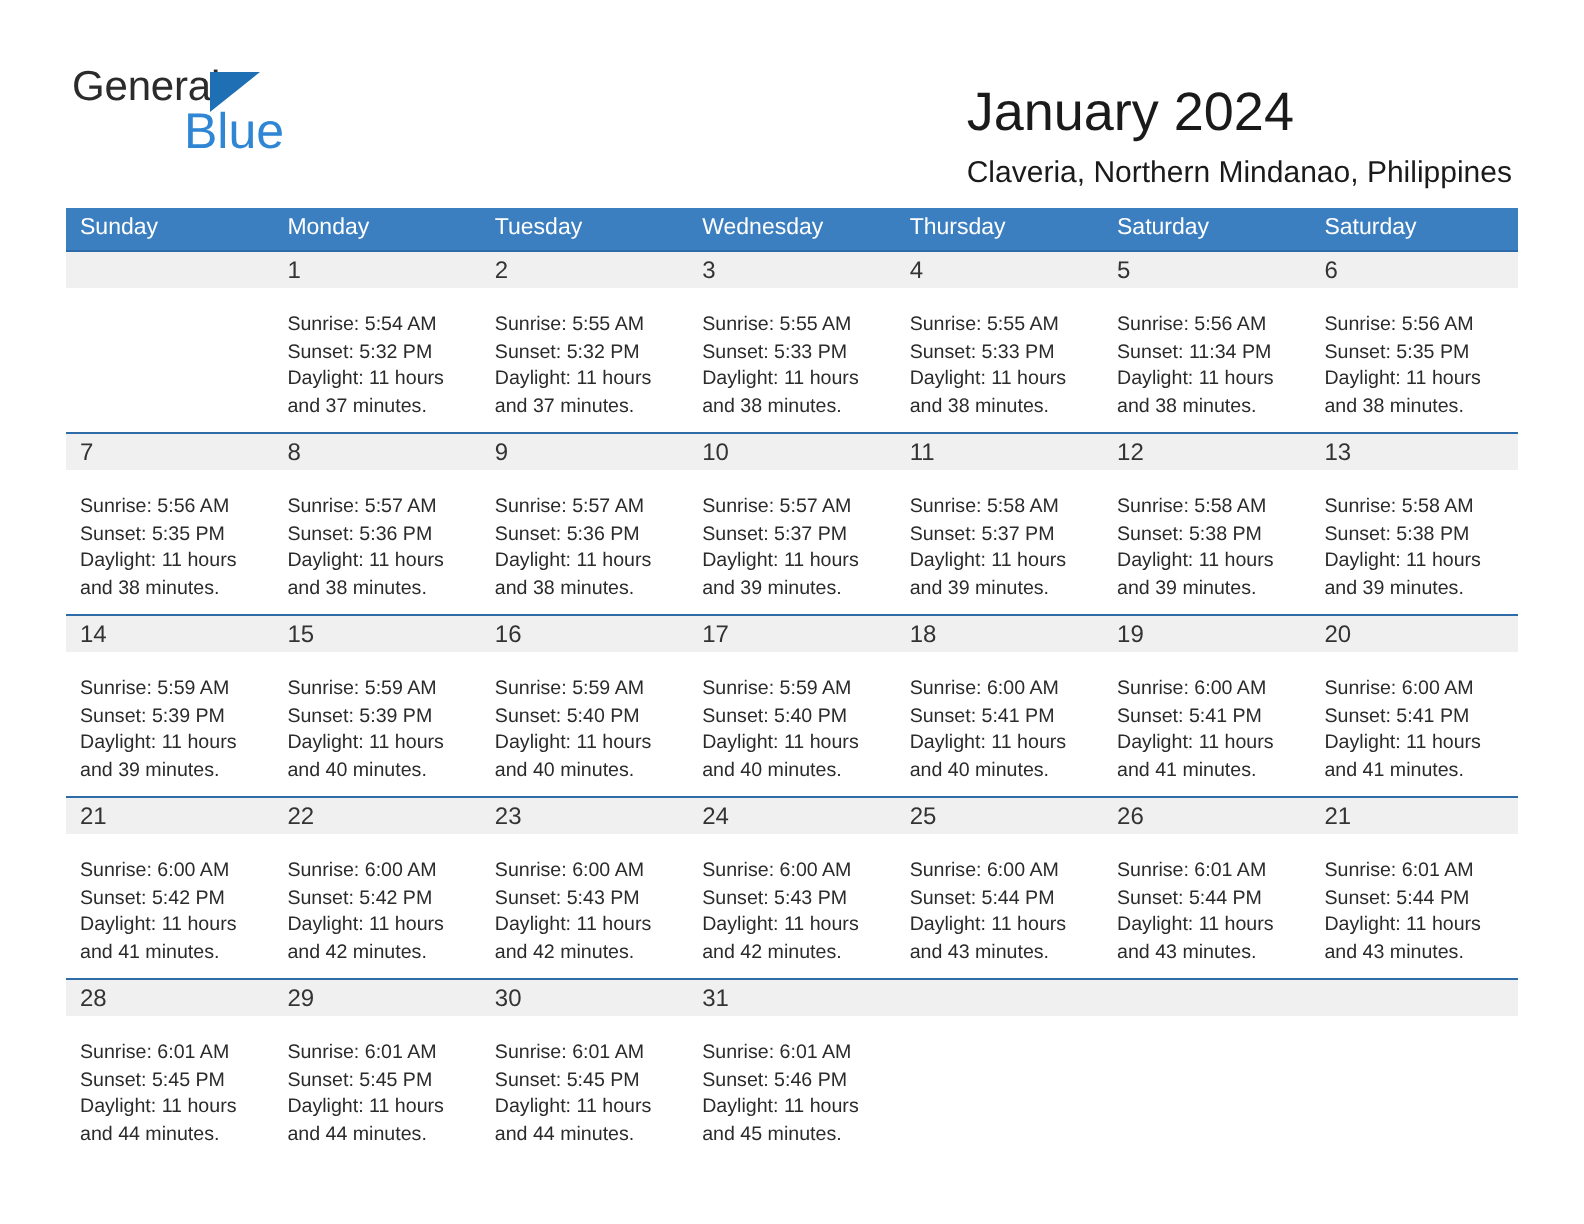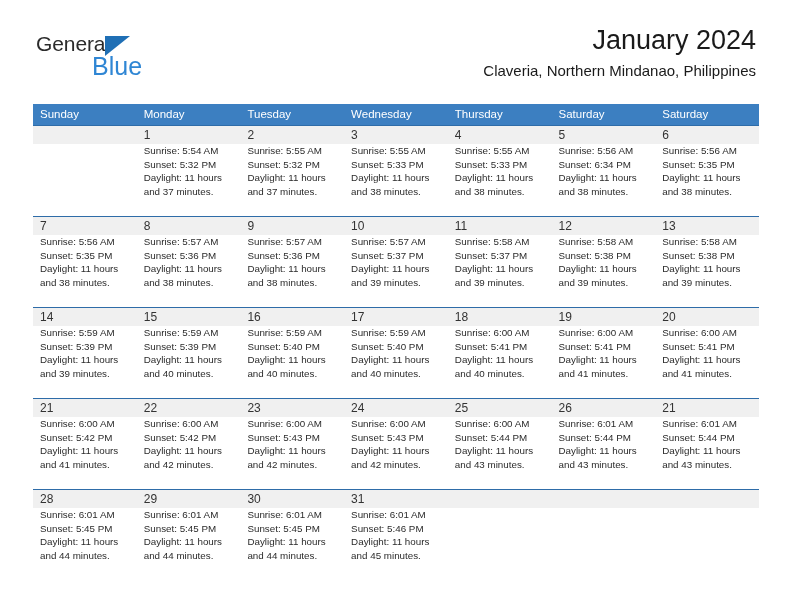--- a/index.html
+++ b/index.html
@@ -49,22 +49,21 @@
   .logo-blue {
     position: absolute;
     left: 56px; top: 22px;
     font-size: 25px;
     color: #2f86d4;
     line-height: 24px;
   }
   .title-block {
     position: absolute;
     right: 36px;
-    top: 24px;
-    text-align: right;
+    top: 40px;
   }
   .cal-title {
     font-size: 27px;
     color: #1a1a1a;
     line-height: 33px;
     font-weight: normal;
   }
   .cal-subtitle {
     margin-top: 5px;
     font-size: 15px;
@@ -103,21 +102,21 @@
   .daynum {
     background: #f0f0f0;
     font-size: 12px;
     color: #333333;
     padding: 2px 0 3px 7px;
     height: 18px;
     line-height: 14px;
   }
   .daynum.empty { background: #f0f0f0; }
   .cell-body {
-    padding: 0 6px 0 7px;
+    padding: 12px 6px 0 7px;
     font-size: 9.8px;
     color: #2b2b2b;
     line-height: 13.6px;
   }
   .cell-body div { white-space: nowrap; }
   .cell-empty .cell-body { visibility: hidden; }
 </style>
 </head>
 <body>
 
@@ -194,21 +193,21 @@
               <div>Sunrise: 5:55 AM</div>
               <div>Sunset: 5:33 PM</div>
               <div>Daylight: 11 hours</div>
               <div>and 38 minutes.</div>
             </div>
           </td>
           <td>
             <div class="daynum">5</div>
             <div class="cell-body">
               <div>Sunrise: 5:56 AM</div>
-              <div>Sunset: 6:34 PM</div>
+              <div>Sunset: 11:34 PM</div>
               <div>Daylight: 11 hours</div>
               <div>and 38 minutes.</div>
             </div>
           </td>
           <td>
             <div class="daynum">6</div>
             <div class="cell-body">
               <div>Sunrise: 5:56 AM</div>
               <div>Sunset: 5:35 PM</div>
               <div>Daylight: 11 hours</div>

